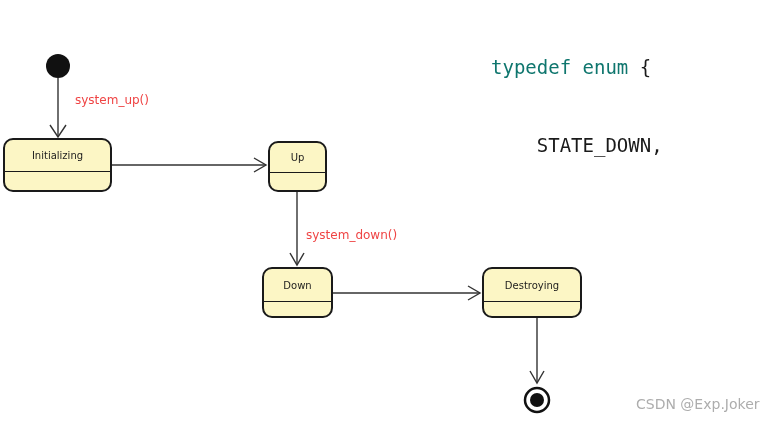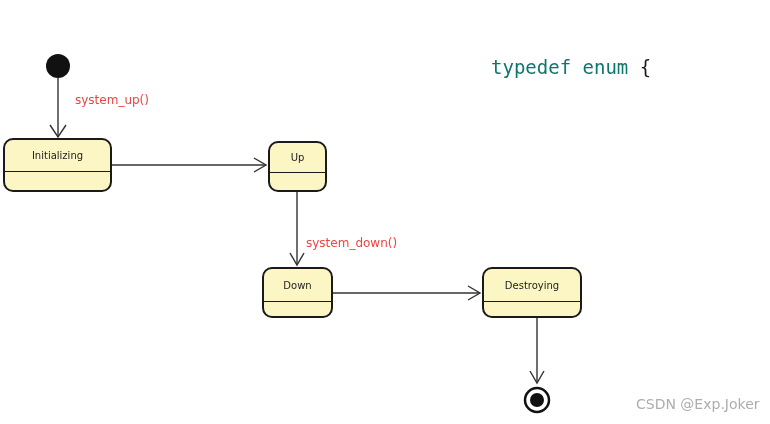--- a/index.html
+++ b/index.html
@@ -96,22 +96,23 @@
   <div class="state" style="left:262px;top:267px;width:71px;height:51px;">
     <div class="name" style="height:33px;">Down</div>
   </div>
 
   <div class="state" style="left:482px;top:267px;width:100px;height:51px;">
     <div class="name" style="height:33px;">Destroying</div>
   </div>
 
   <div class="edge-label" style="left:75px;top:93px;">system_up()</div>
 
-  <div class="edge-label" style="left:306px;top:228px;margin-top:8px;">system_down()</div>
+  <div class="edge-label" style="left:306px;top:228px;">system_down()</div>
 
   <div class="code">
     <div><span class="kw">typedef enum</span><span> {</span></div>
+    <div>    STATE_DOWN,</div>
     
   </div>
 
   <div class="watermark">CSDN @Exp.Joker</div>
 
 </div>
 
 </body></html>

